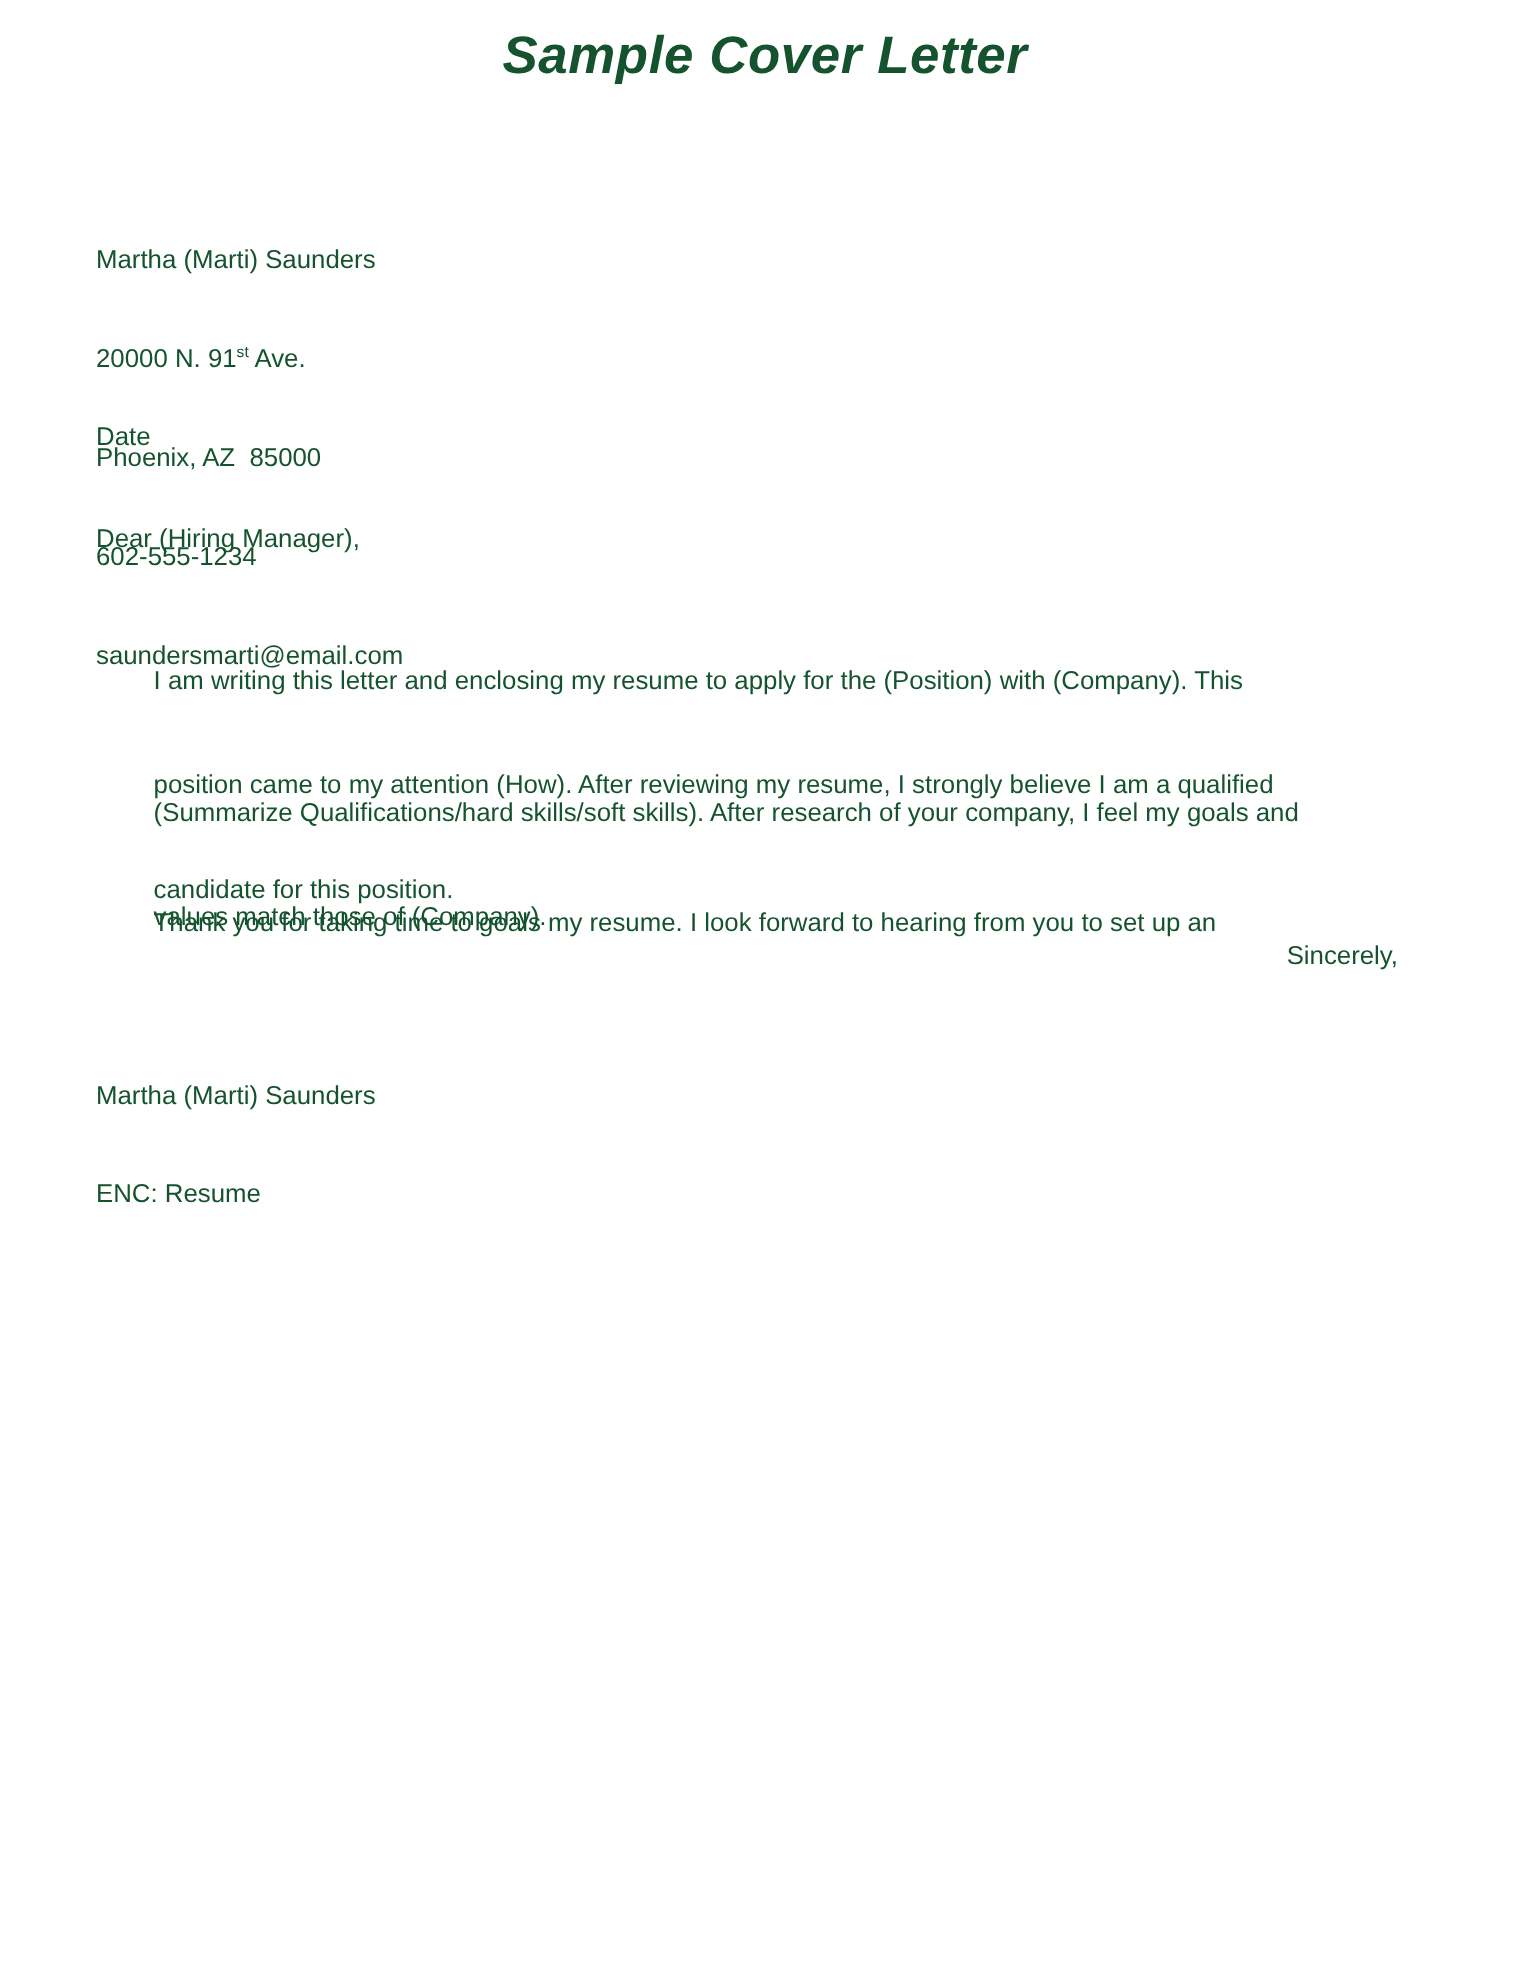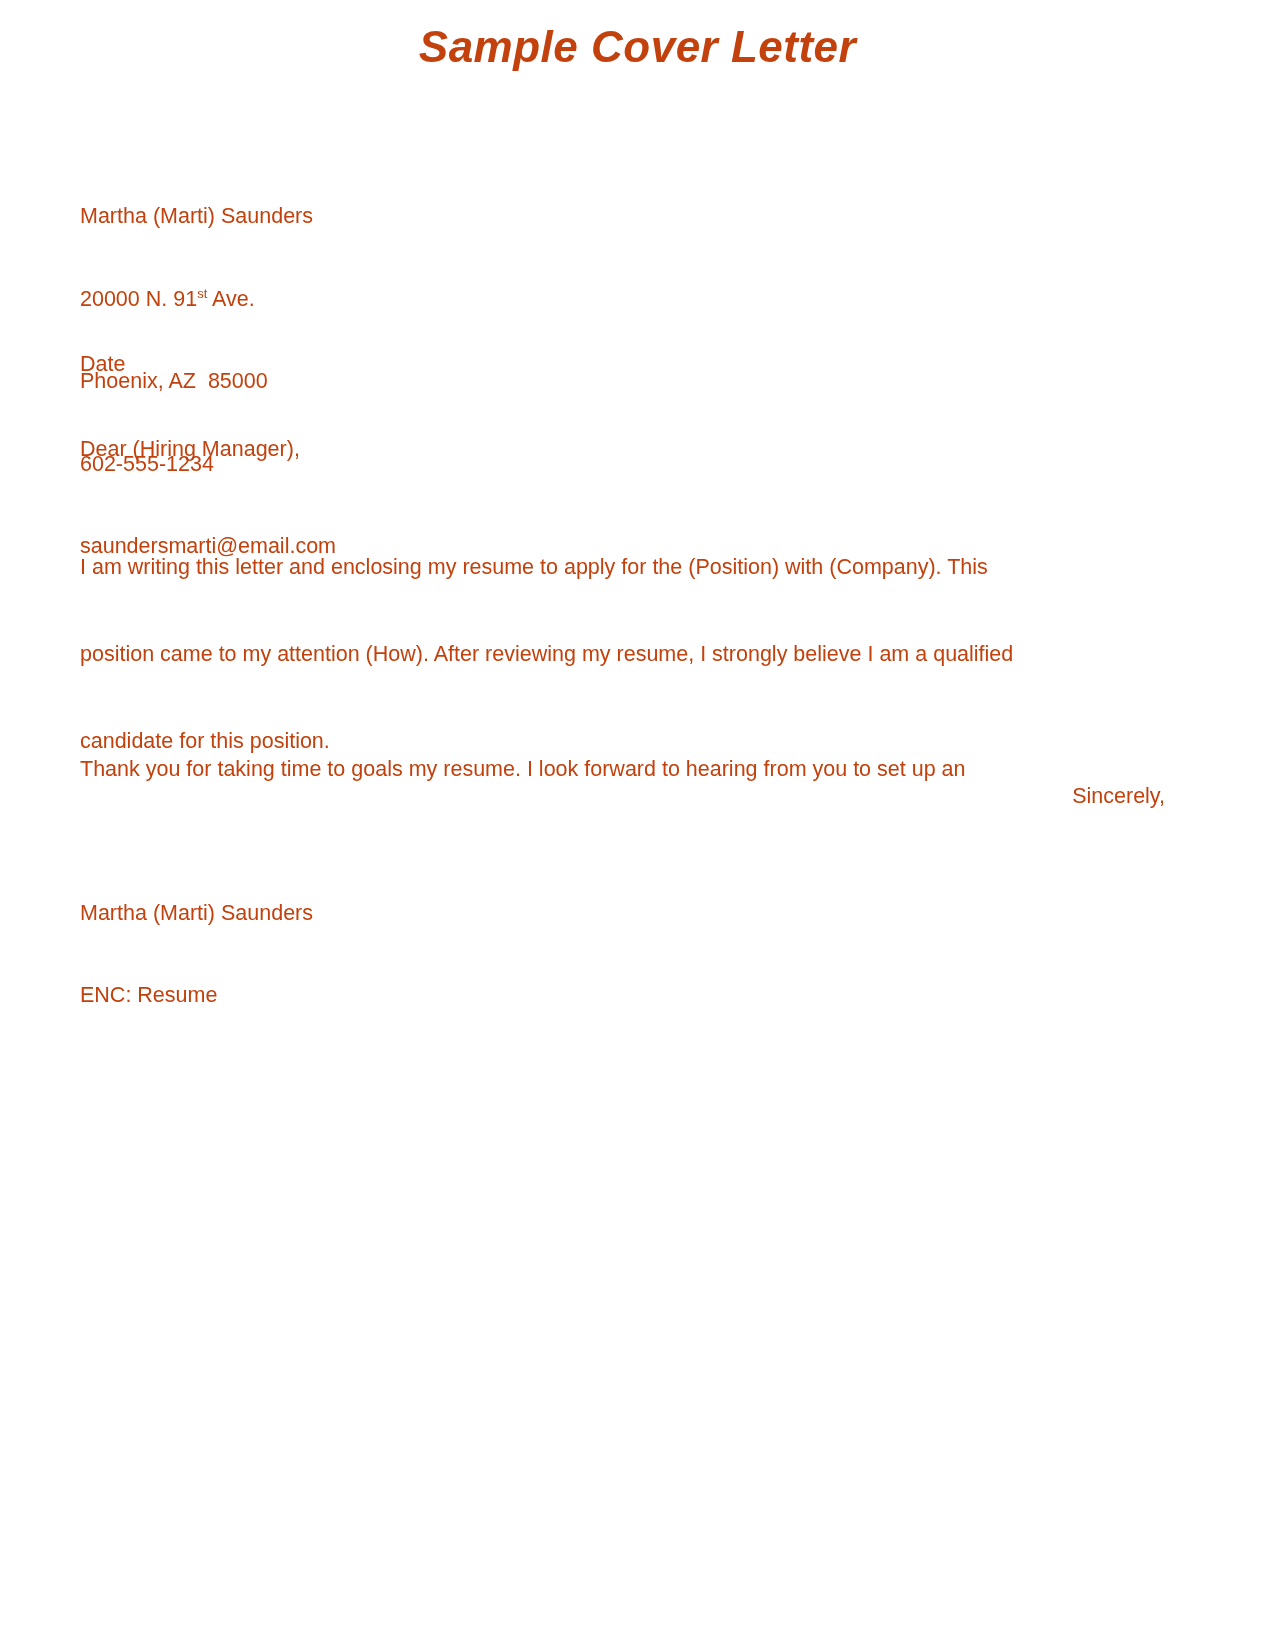--- a/index.html
+++ b/index.html
@@ -2,21 +2,21 @@
 <html><head>
 <meta charset="utf-8">
 <style>
   * { margin: 0; padding: 0; box-sizing: border-box; }
   html, body { background: #ffffff; }
   .page {
     position: relative;
     width: 1275px;
     height: 1650px;
     background: #ffffff;
-    color: #c2410c;
+    color: #14532d;
     font-family: "Liberation Sans", sans-serif;
     overflow: hidden;
   }
   .doc-title {
     position: absolute;
     top: 22px;
     left: 0;
     width: 100%;
     text-align: center;
     font-size: 44px;
@@ -25,21 +25,21 @@
     letter-spacing: 0.5px;
   }
   .block {
     position: absolute;
     left: 80px;
     width: 1085px;
     font-size: 21.5px;
     line-height: 27.5px;
     white-space: pre-wrap;
   }
-  .para { line-height: 29px; }
+  .para { line-height: 29px; margin-left: 48px; }
   .sender-block   { top: 148px; }
   .date-block     { top: 351px; }
   .salutation     { top: 436px; }
   .para-1         { top: 495px; }
   .para-2         { top: 605px; }
   .para-3         { top: 697px; }
   .closing        { top: 783px; text-align: right; }
   .signature-name { top: 900px; }
   .enclosure      { top: 982px; }
   sup.ordinal {
@@ -66,20 +66,24 @@
   <div class="block date-block">Date</div>
 
   <div class="block salutation">Dear (Hiring Manager),</div>
 
   <div class="block para para-1">
     <div>I am writing this letter and enclosing my resume to apply for the (Position) with (Company). This</div>
     <div>position came to my attention (How). After reviewing my resume, I strongly believe I am a qualified</div>
     <div>candidate for this position.</div>
   </div>
 
+  <div class="block para para-2">
+    <div>(Summarize Qualifications/hard skills/soft skills). After research of your company, I feel my goals and</div>
+    <div>values match those of (Company).</div>
+  </div>
 
   <div class="block para para-3">
     <div>Thank you for taking time to goals my resume. I look forward to hearing from you to set up an</div>
   </div>
 
   <div class="block closing">Sincerely,</div>
 
   <div class="block signature-name">Martha (Marti) Saunders</div>
 
   <div class="block enclosure">ENC: Resume</div>

